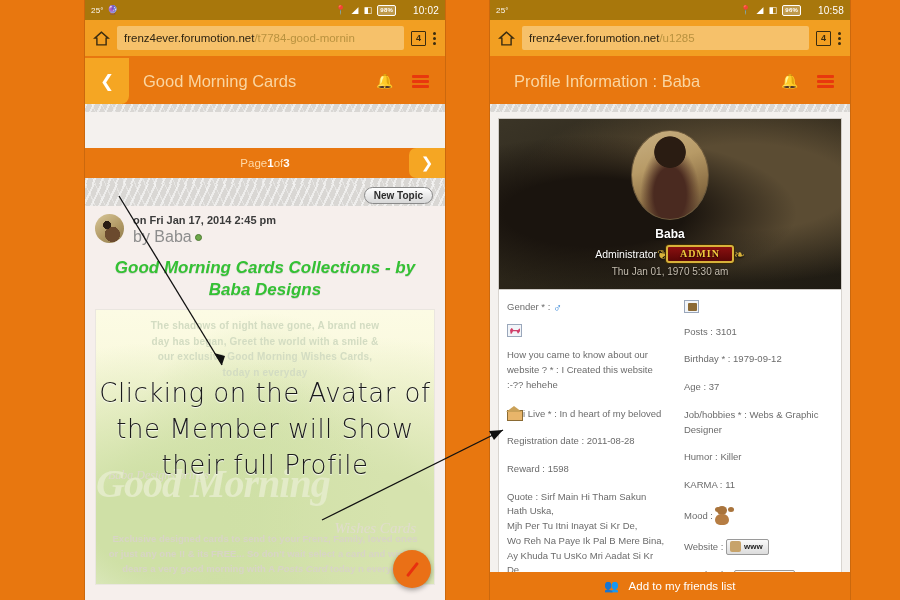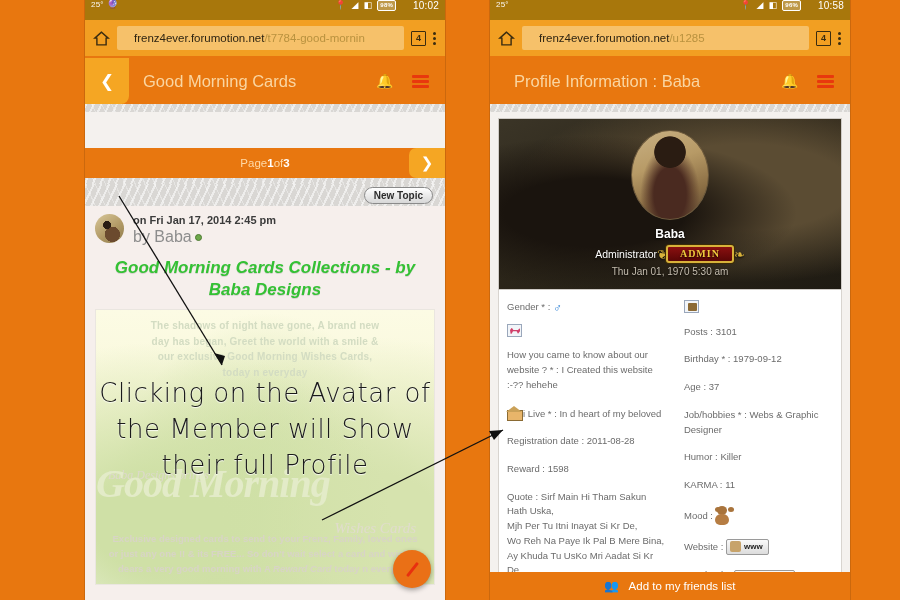--- a/index.html
+++ b/index.html
@@ -26,21 +26,21 @@
     box-shadow: 0 0 0 1px rgba(0,0,0,.12);
   }
   .phone-left  { left: 85px; }
   .phone-right { left: 490px; }
 
   
   .statusbar {
     height: 20px;
     background: #a8770c;
     display: flex;
-    align-items: flex-start;
+    align-items: center;
     padding: 0 6px;
     color: #fff;
     font-size: 9px;
     letter-spacing: .2px;
   }
   .statusbar .temp { font-size: 8px; opacity: .95; }
   .statusbar .sb-left-icons { margin-left: 4px; display:flex; align-items:center; gap:3px; }
   .statusbar .spacer { flex: 1; }
   .statusbar .sb-right { display: flex; align-items: center; gap: 5px; }
   .sb-ico { display:inline-block; line-height:1; }
@@ -66,21 +66,21 @@
     border-bottom: 2px solid #e8770f;
   }
   .home-ico { width: 17px; height: 17px; flex: 0 0 auto; }
   .url-field {
     flex: 1;
     background: #f6c16a;
     border-radius: 2px;
     height: 24px;
     display: flex;
     align-items: center;
-    padding: 0 17px;
+    padding: 0 7px;
     font-size: 11.5px;
     color: #2e2412;
     overflow: hidden;
     white-space: nowrap;
   }
   .url-field .dim { color: #b9923f; }
   .tabs-box {
     width: 15px; height: 15px;
     border: 1.6px solid #3a2c10;
     border-radius: 1px;
@@ -522,21 +522,21 @@
       <div class="post-title">Good Morning Cards Collections - by Baba Designs</div>
 
       <div class="card-img">
         <div class="card-verse">The shadows of night have gone, A brand new day has began, Greet the world with a smile &amp; our exclusive Good Morning Wishes Cards, today n everyday</div>
         <div class="card-brand">Baba Designs brings</div>
         <div class="card-big">Good Morning</div>
         <div class="card-script">Wishes Cards</div>
         <div class="card-foot">
           <div>Exclusive designed cards to send to your Frenz, Family, loved ones</div>
           <div>or just any one !! &amp; its FREE... So don't wait select a card and wish ur</div>
-          <div><span>dears a very good morning with A </span><i>Reward Card</i><span> today n everyday</span></div>
+          <div><span>dears a very good morning with A </span><i>Posts Card</i><span> today n everyday</span></div>
         </div>
         <div class="overlay-text">Clicking on the Avatar of the Member will Show their full Profile</div>
       </div>
 
       <div class="fab">
         <div class="pencil"></div>
       </div>
     </div>
   </div>
 

